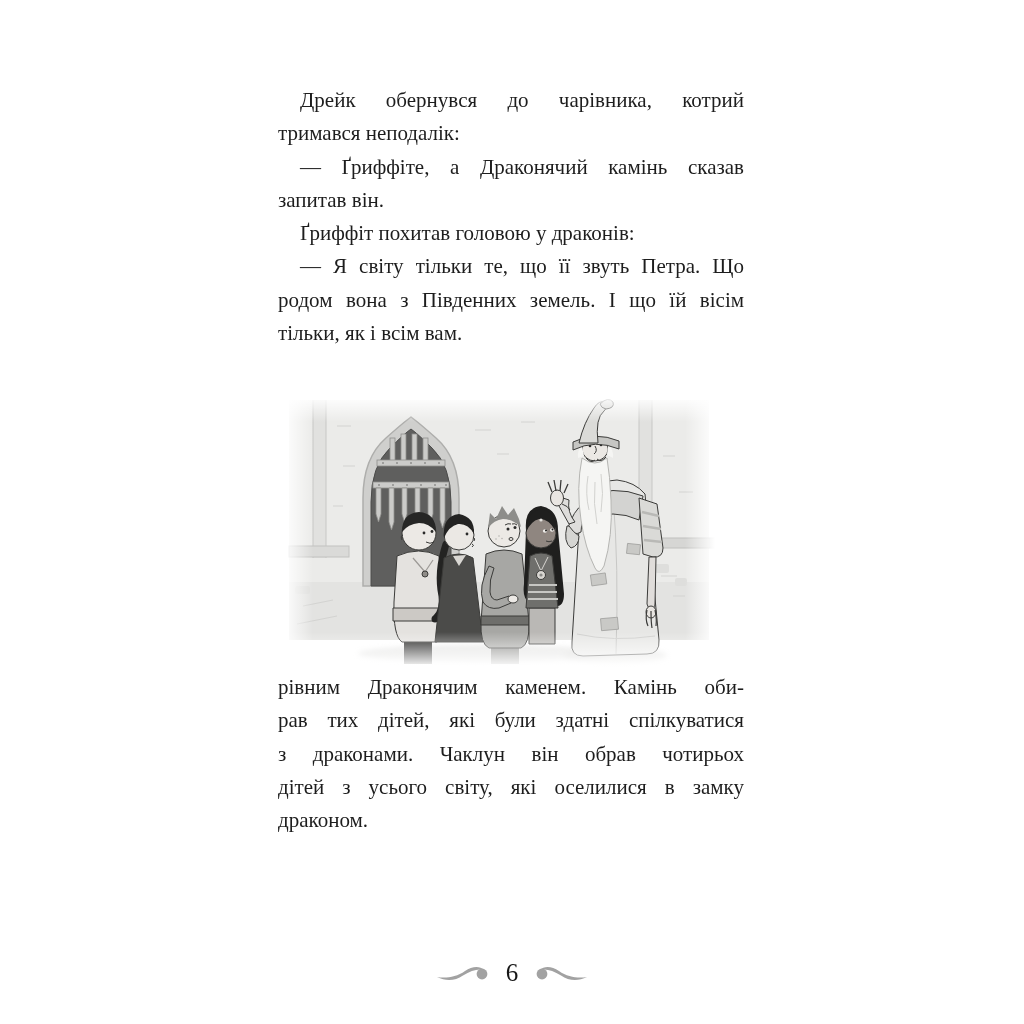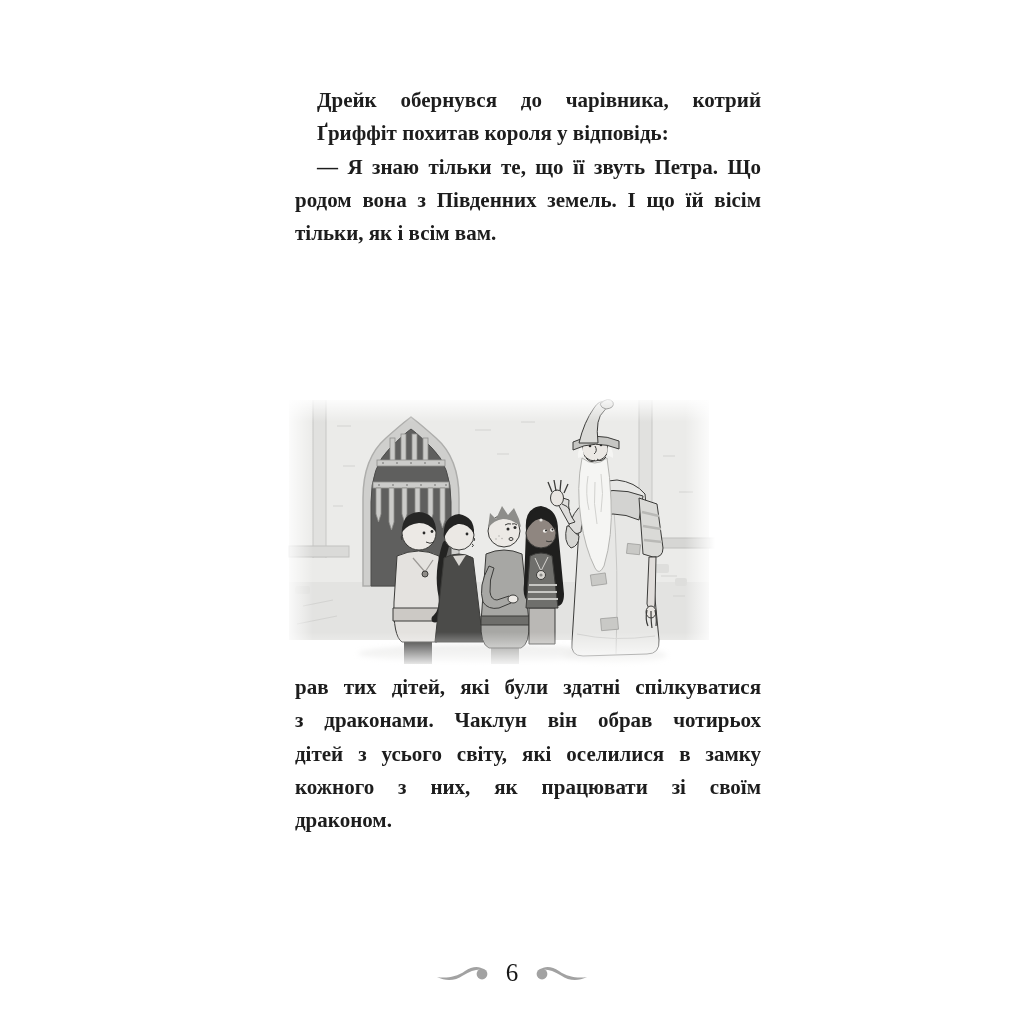--- a/index.html
+++ b/index.html
@@ -1,20 +1,20 @@
 <!DOCTYPE html>
 <html lang="uk"><head>
 <meta charset="utf-8">
 <style>
   html,body{margin:0;padding:0;background:#ffffff;}
   body{
     width:1024px;height:1024px;position:relative;overflow:hidden;
     font-family:"Liberation Serif","DejaVu Serif",serif;color:#1d1d1d;
   }
-  .text-block{position:absolute;left:295px;width:466px;font-size:21px;font-weight:bold;}
+  .text-block{position:absolute;left:278px;width:466px;font-size:21px;}
   #block-top{top:84px;}
   #block-bottom{top:671px;}
   .para{margin:0;}
   .line{
     line-height:33.3px;
     text-align:justify;
     text-align-last:justify;
     -moz-text-align-last:justify;
     hyphens:none;
     white-space:normal;
@@ -30,28 +30,31 @@
   .ornament{display:block;}
 </style>
 </head>
 <body>
 
 <div class="page">
 
   <div class="text-block" id="block-top">
       <div class="para">
         <div class="line indent">Дрейк обернувся до чарівника, котрий</div>
-      </div>
-      <div class="para">
-      </div>
-      <div class="para">
-        <div class="line last indent">Ґриффіт похитав короля у відповідь:</div>
-      </div>
-      <div class="para">
-        <div class="line indent">— Я знаю тільки те, що її звуть Петра. Що</div>
+        <div class="line last">тримався неподалік:</div>
+      </div>
+      <div class="para">
+        <div class="line indent">— Ґриффіте, а Драконячий камінь сказав</div>
+        <div class="line last">запитав він.</div>
+      </div>
+      <div class="para">
+        <div class="line last indent">Ґриффіт похитав головою у драконів:</div>
+      </div>
+      <div class="para">
+        <div class="line indent">— Я світу тільки те, що її звуть Петра. Що</div>
         <div class="line">родом вона з Південних земель. І що їй вісім</div>
         <div class="line last">тільки, як і всім вам.</div>
       </div>
     </div>
 
   <figure class="illustration" aria-label="Grayscale storybook illustration: four children stand in front of a castle gate with a portcullis and look up at a tall old wizard with a pointed hat, long white beard and patched robe, who raises one hand.">
     <svg viewBox="0 0 432 272" width="432" height="272">
       <defs>
         <linearGradient id="fadeT" x1="0" y1="0" x2="0" y2="1">
           <stop offset="0" stop-color="#ffffff"></stop>
@@ -234,24 +237,24 @@
         <rect x="0" y="0" width="432" height="26" fill="url(#fadeT)"></rect>
         <rect x="0" y="236" width="432" height="36" fill="url(#fadeB)"></rect>
         <rect x="0" y="0" width="30" height="272" fill="url(#fadeL)"></rect>
         <rect x="402" y="0" width="30" height="272" fill="url(#fadeR)"></rect>
       </g>
     </svg>
   </figure>
 
   <div class="text-block" id="block-bottom">
       <div class="para">
+        <div class="line">рівним Драконячим каменем. Камінь оби-</div>
         <div class="line">рав тих дітей, які були здатні спілкуватися</div>
         <div class="line">з драконами. Чаклун він обрав чотирьох</div>
         <div class="line">дітей з усього світу, які оселилися в замку</div>
-        <div class="line">кожного з них, як працювати зі своїм</div>
         <div class="line last">драконом.</div>
       </div>
     </div>
 
   <div class="footer">
     <svg class="ornament" viewBox="0 0 54 18" width="54" height="18" fill="#a2a2a2">
       <path d="M1,13 C10,17.5 19,17 27,11.5 C35,6.5 42,4.5 48,6 C44,1.5 36,2 29,7 C20,13.5 9,14.5 1,13 Z"></path>
       <circle cx="46" cy="10" r="5.4"></circle>
     </svg>
     <span class="page-number">6</span>

